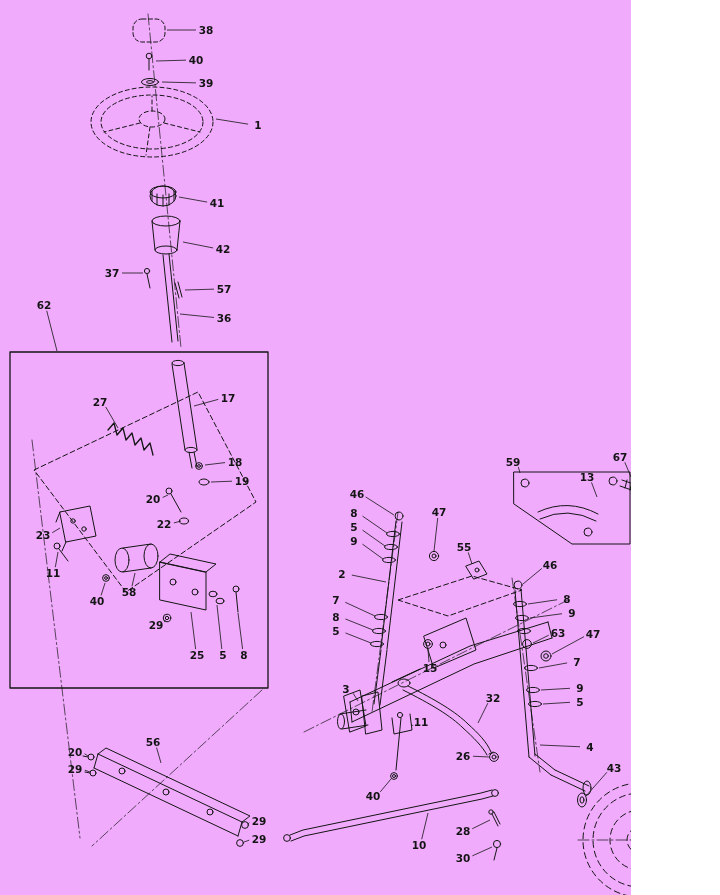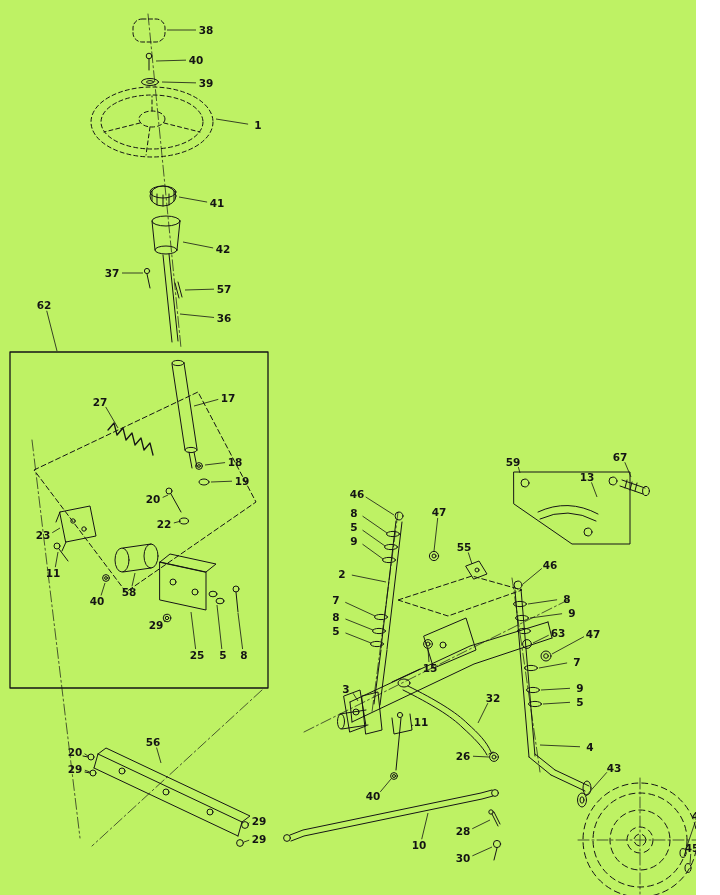--- a/index.html
+++ b/index.html
@@ -1,17 +1,17 @@
 <!DOCTYPE html>
 <html><head>
 <meta charset="utf-8">
 <style>
   html,body{margin:0;padding:0;background:#fff;}
   .page{
-    position:relative;width:696px;height:895px;background:#bef264;
+    position:relative;width:631px;height:895px;background:#f0abfc;
     font-family:"DejaVu Sans", sans-serif;overflow:hidden;
   }
   svg{position:absolute;left:0;top:0;}
   #callout-layer text{
     font-family:"DejaVu Sans", sans-serif;
     font-size:10.5px;font-weight:bold;fill:#141414;text-anchor:middle;
   }
   #callout-layer line{stroke:#141414;stroke-width:0.8;}
 </style>
 </head>

